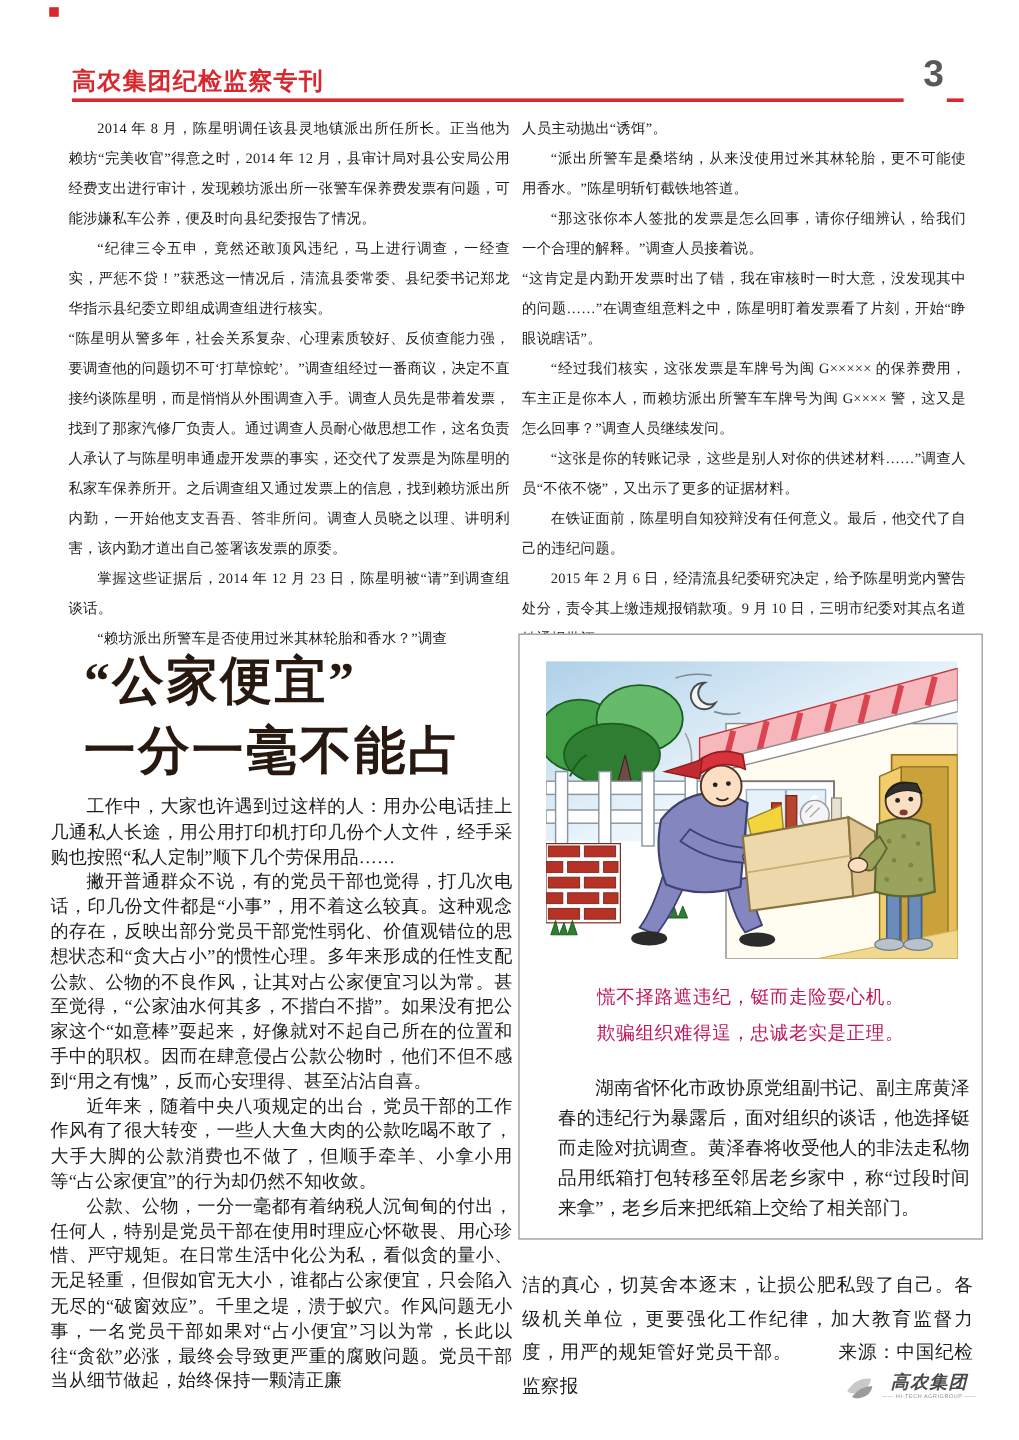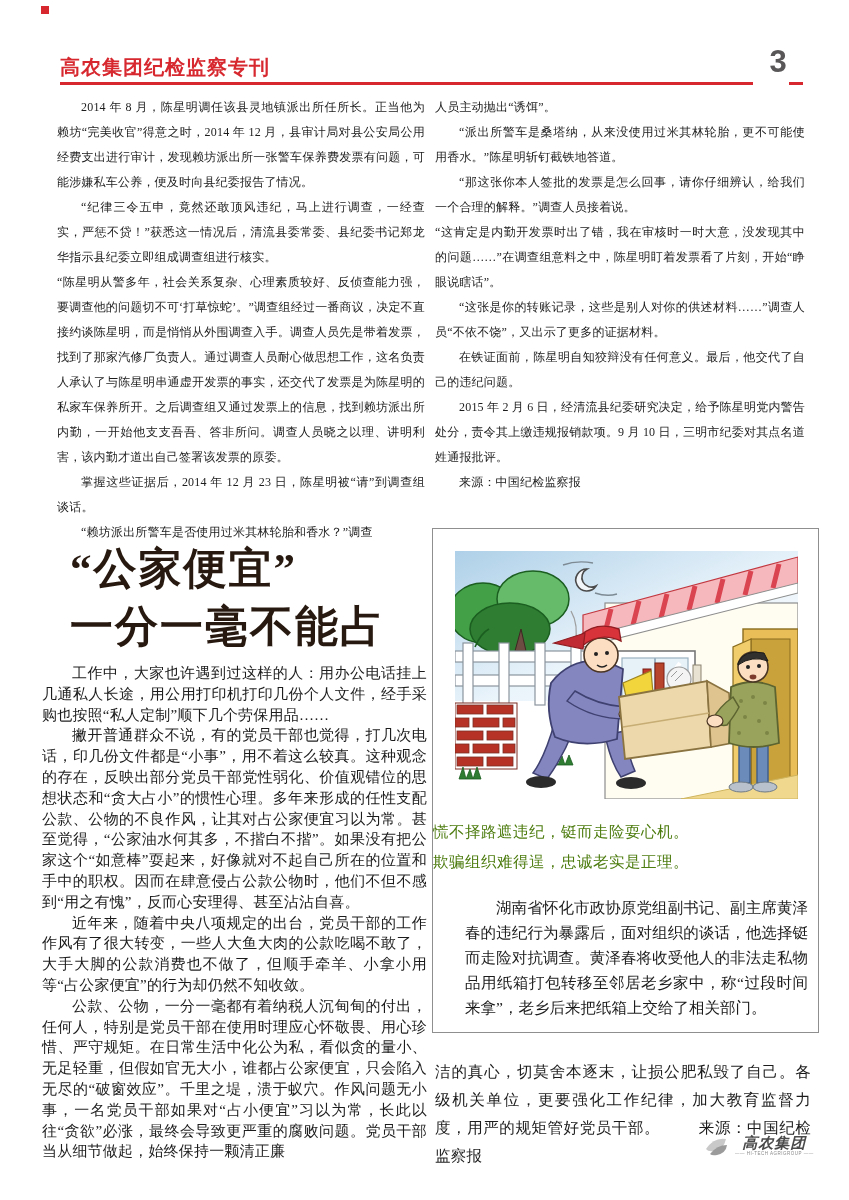--- a/index.html
+++ b/index.html
@@ -44,36 +44,36 @@
   }
   #feature-body .para { margin:0; }
   
   .side-box {
     position:absolute; left:432px; top:528px; width:387px; height:505px;
     border:1px solid #8f8f8f; background:#ffffff;
   }
   .cartoon-wrap { position:absolute; left:22px; top:22px; width:343px; height:248px; }
   .box-caption {
     position:absolute; left:0; top:288px; width:100%;
-    text-align:left; font-size:15.5px; line-height:30px; color:#4d7c0f; letter-spacing:0.5px;
+    text-align:center; font-size:15.5px; line-height:30px; color:#be185d; letter-spacing:0.5px;
   }
   .box-para {
     position:absolute; left:32px; top:366px; width:343px;
     font-size:15.5px; line-height:25px; text-indent:2em; text-align:justify;
   }
   
   .bottom-right {
     position:absolute; left:435px; top:1058px; width:376px;
     font-size:15.5px; line-height:28px; text-align:justify; letter-spacing:0.2px;
   }
   .bottom-right .source { margin-left:2.5em; }
   
   .footer-logo {
     position:absolute; left:704px; top:1135px; width:115px; height:32px;
-    display:flex; align-items:flex-start; gap:5px;
+    display:flex; align-items:flex-end; gap:5px;
   }
   .logo-leaf { width:26px; height:22px; flex:0 0 auto; }
   .logo-text-wrap { display:flex; flex-direction:column; align-items:center; }
   .logo-text {
     font-family:"Liberation Sans","DejaVu Sans",sans-serif;
     font-weight:bold; font-style:italic; font-size:15px; color:#4a4a4a; letter-spacing:1px;
     line-height:16px; white-space:nowrap;
   }
   .logo-sub {
     font-family:"Liberation Sans","DejaVu Sans",sans-serif;
@@ -99,20 +99,21 @@
       <p class="para">“纪律三令五申，竟然还敢顶风违纪，马上进行调查，一经查实，严惩不贷！”获悉这一情况后，清流县委常委、县纪委书记郑龙华指示县纪委立即组成调查组进行核实。</p>
       <p class="para noindent">“陈星明从警多年，社会关系复杂、心理素质较好、反侦查能力强，要调查他的问题切不可‘打草惊蛇’。”调查组经过一番商议，决定不直接约谈陈星明，而是悄悄从外围调查入手。调查人员先是带着发票，找到了那家汽修厂负责人。通过调查人员耐心做思想工作，这名负责人承认了与陈星明串通虚开发票的事实，还交代了发票是为陈星明的私家车保养所开。之后调查组又通过发票上的信息，找到赖坊派出所内勤，一开始他支支吾吾、答非所问。调查人员晓之以理、讲明利害，该内勤才道出自己签署该发票的原委。</p>
       <p class="para">掌握这些证据后，2014 年 12 月 23 日，陈星明被“请”到调查组谈话。</p>
       <p class="para">“赖坊派出所警车是否使用过米其林轮胎和香水？”调查</p>
     </div>
   <div id="col-right" class="col">
       <p class="para noindent">人员主动抛出“诱饵”。</p>
       <p class="para">“派出所警车是桑塔纳，从来没使用过米其林轮胎，更不可能使用香水。”陈星明斩钉截铁地答道。</p>
       <p class="para">“那这张你本人签批的发票是怎么回事，请你仔细辨认，给我们一个合理的解释。”调查人员接着说。</p>
       <p class="para noindent">“这肯定是内勤开发票时出了错，我在审核时一时大意，没发现其中的问题……”在调查组意料之中，陈星明盯着发票看了片刻，开始“睁眼说瞎话”。</p>
+      <p class="para">“经过我们核实，这张发票是车牌号为闽 G××××× 的保养费用，车主正是你本人，而赖坊派出所警车车牌号为闽 G×××× 警，这又是怎么回事？”调查人员继续发问。</p>
       <p class="para">“这张是你的转账记录，这些是别人对你的供述材料……”调查人员“不依不饶”，又出示了更多的证据材料。</p>
       <p class="para">在铁证面前，陈星明自知狡辩没有任何意义。最后，他交代了自己的违纪问题。</p>
       <p class="para">2015 年 2 月 6 日，经清流县纪委研究决定，给予陈星明党内警告处分，责令其上缴违规报销款项。9 月 10 日，三明市纪委对其点名道姓通报批评。</p>
       <p class="para">来源：中国纪检监察报</p>
     </div>
 
   <div class="headline">
     <div>“公家便宜”</div>
     <div>一分一毫不能占</div>
   </div>

